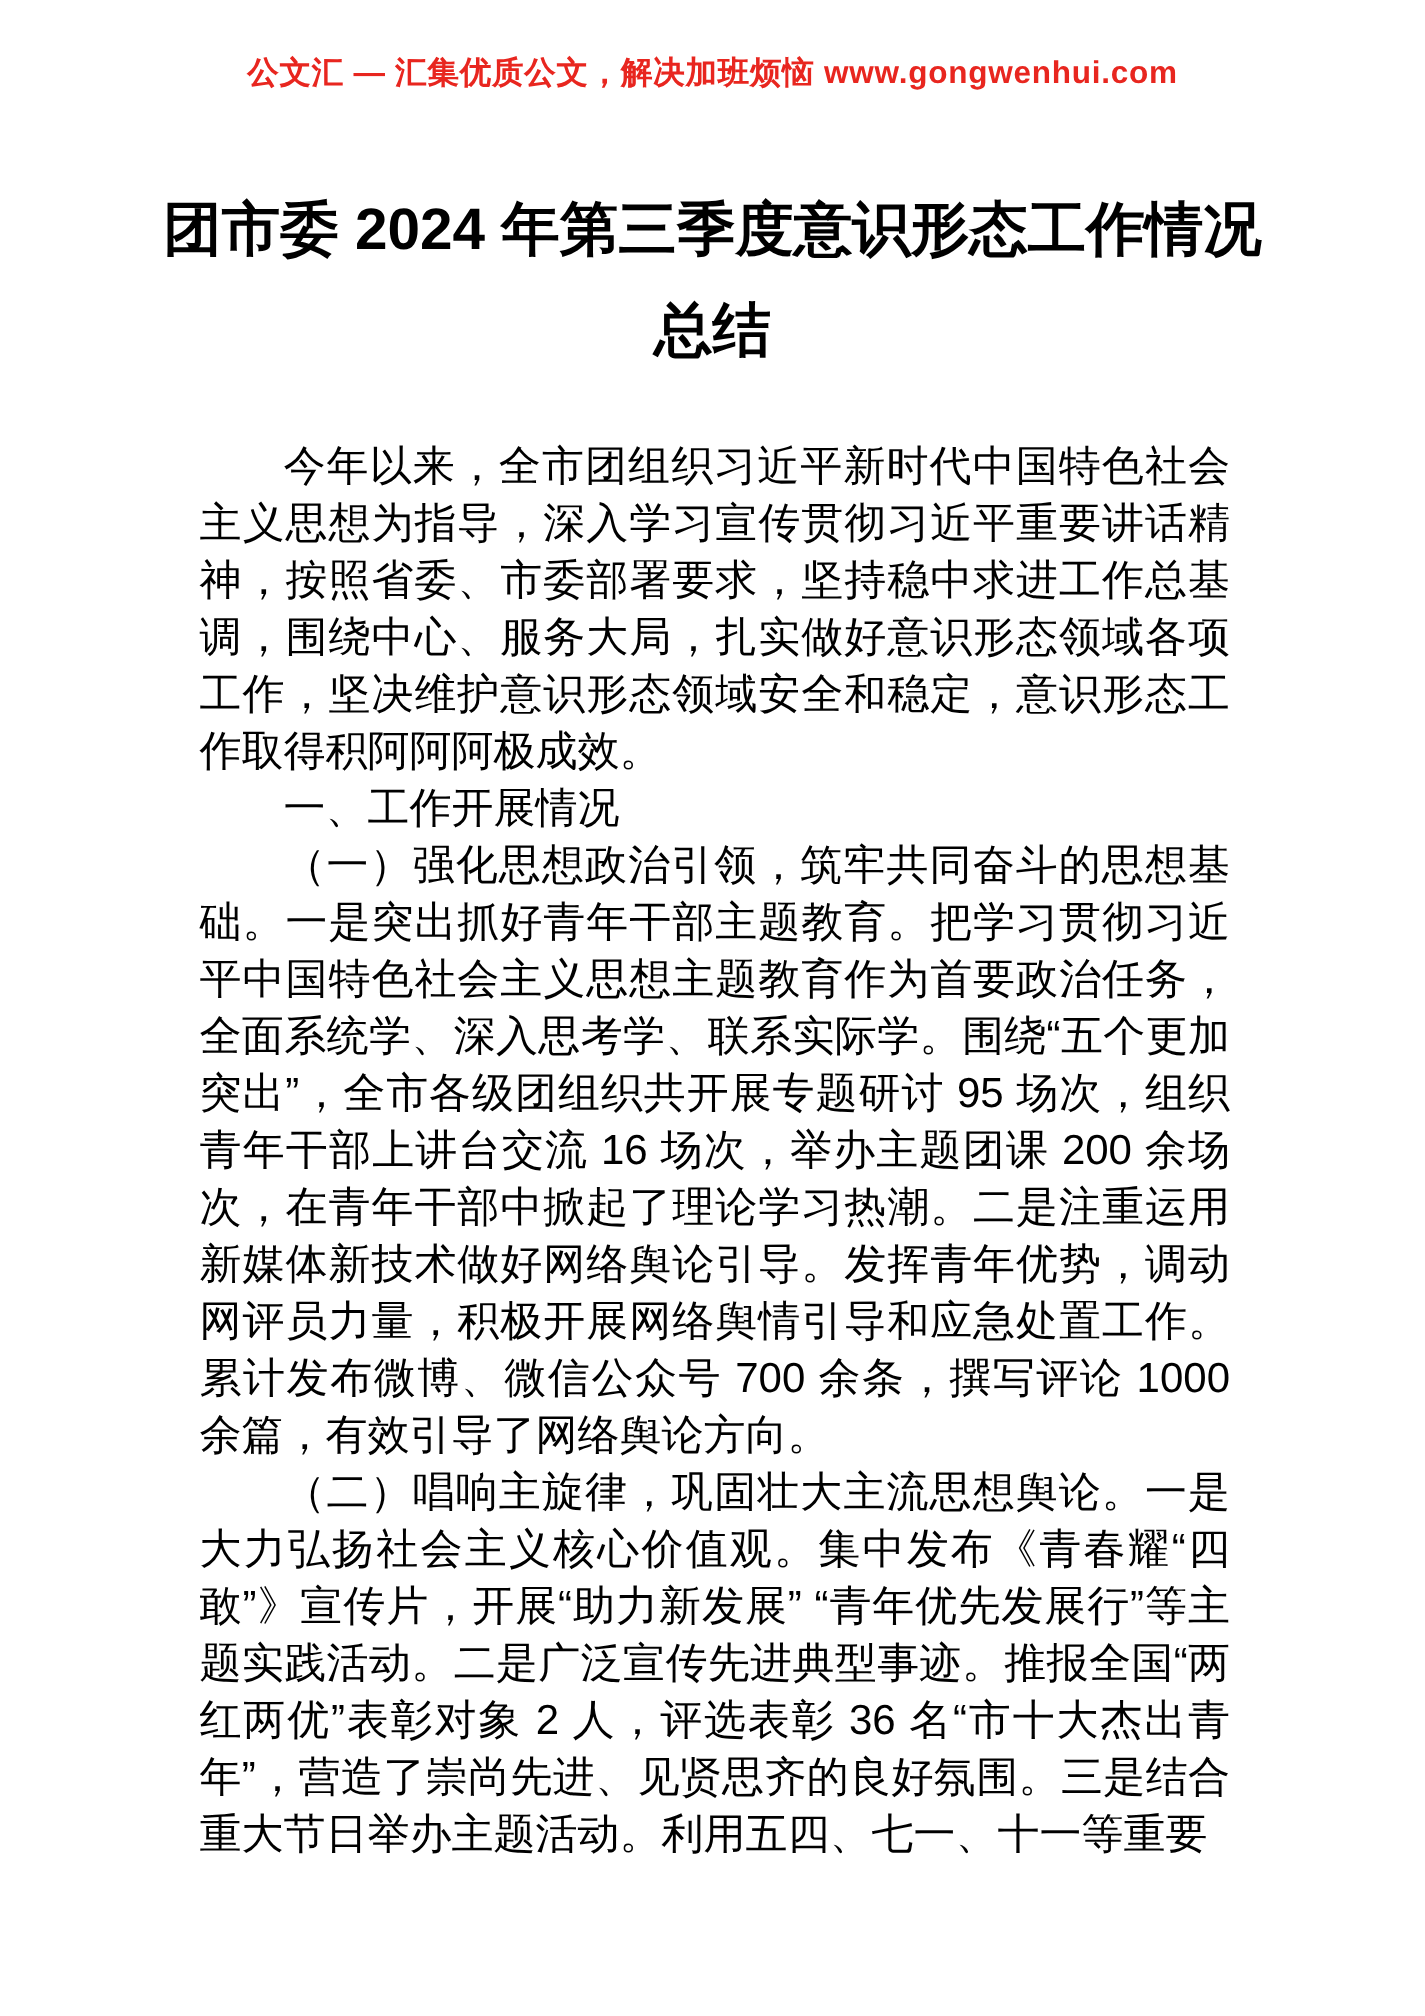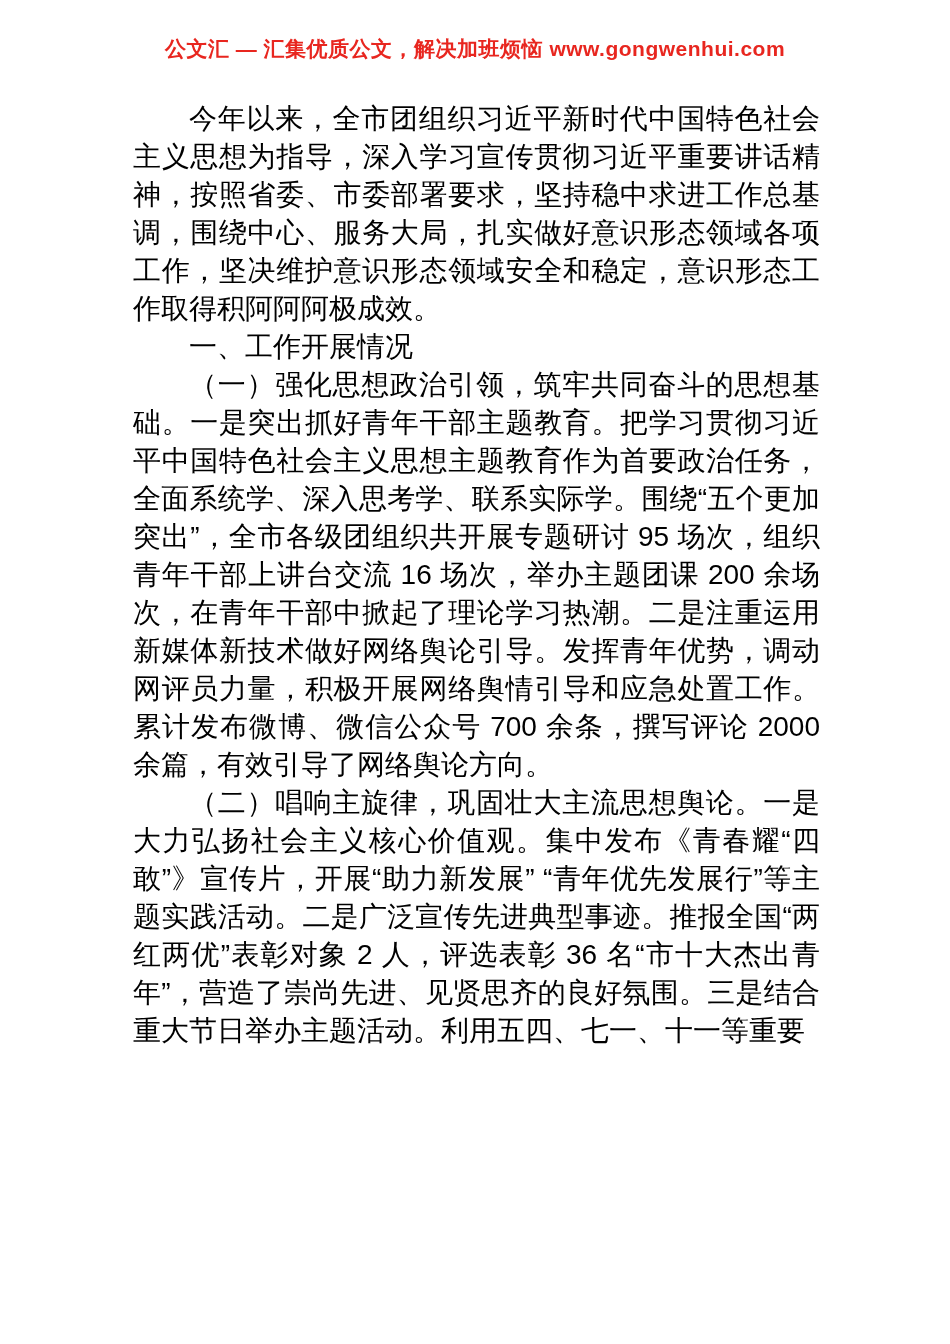--- a/index.html
+++ b/index.html
@@ -50,21 +50,25 @@
     word-break: break-all;
   }
 </style>
 </head>
 <body>
 
 <div class="page">
 
   <div class="site-header">公文汇 — 汇集优质公文，解决加班烦恼 www.gongwenhui.com</div>
 
+  <h1 class="doc-title">
+    <span class="title-line">团市委 2024 年第三季度意识形态工作情况</span>
+    <span class="title-line">总结</span>
+  </h1>
 
   <div class="doc-body">
     <p>今年以来，全市团组织习近平新时代中国特色社会主义思想为指导，深入学习宣传贯彻习近平重要讲话精神，按照省委、市委部署要求，坚持稳中求进工作总基调，围绕中心、服务大局，扎实做好意识形态领域各项工作，坚决维护意识形态领域安全和稳定，意识形态工作取得积阿阿阿极成效。</p>
     <p>一、工作开展情况</p>
-    <p>（一）强化思想政治引领，筑牢共同奋斗的思想基础。一是突出抓好青年干部主题教育。把学习贯彻习近平中国特色社会主义思想主题教育作为首要政治任务，全面系统学、深入思考学、联系实际学。围绕“五个更加突出”，全市各级团组织共开展专题研讨 95 场次，组织青年干部上讲台交流 16 场次，举办主题团课 200 余场次，在青年干部中掀起了理论学习热潮。二是注重运用新媒体新技术做好网络舆论引导。发挥青年优势，调动网评员力量，积极开展网络舆情引导和应急处置工作。累计发布微博、微信公众号 700 余条，撰写评论 2000 余篇，有效引导了网络舆论方向。</p>
+    <p>（一）强化思想政治引领，筑牢共同奋斗的思想基础。一是突出抓好青年干部主题教育。把学习贯彻习近平中国特色社会主义思想主题教育作为首要政治任务，全面系统学、深入思考学、联系实际学。围绕“五个更加突出”，全市各级团组织共开展专题研讨 95 场次，组织青年干部上讲台交流 16 场次，举办主题团课 200 余场次，在青年干部中掀起了理论学习热潮。二是注重运用新媒体新技术做好网络舆论引导。发挥青年优势，调动网评员力量，积极开展网络舆情引导和应急处置工作。累计发布微博、微信公众号 700 余条，撰写评论 1000 余篇，有效引导了网络舆论方向。</p>
     <p>（二）唱响主旋律，巩固壮大主流思想舆论。一是大力弘扬社会主义核心价值观。集中发布《青春耀“四敢”》宣传片，开展“助力新发展” “青年优先发展行”等主题实践活动。二是广泛宣传先进典型事迹。推报全国“两红两优”表彰对象 2 人，评选表彰 36 名“市十大杰出青年”，营造了崇尚先进、见贤思齐的良好氛围。三是结合重大节日举办主题活动。利用五四、七一、十一等重要</p>
   </div>
 
 </div>
 
 </body></html>

